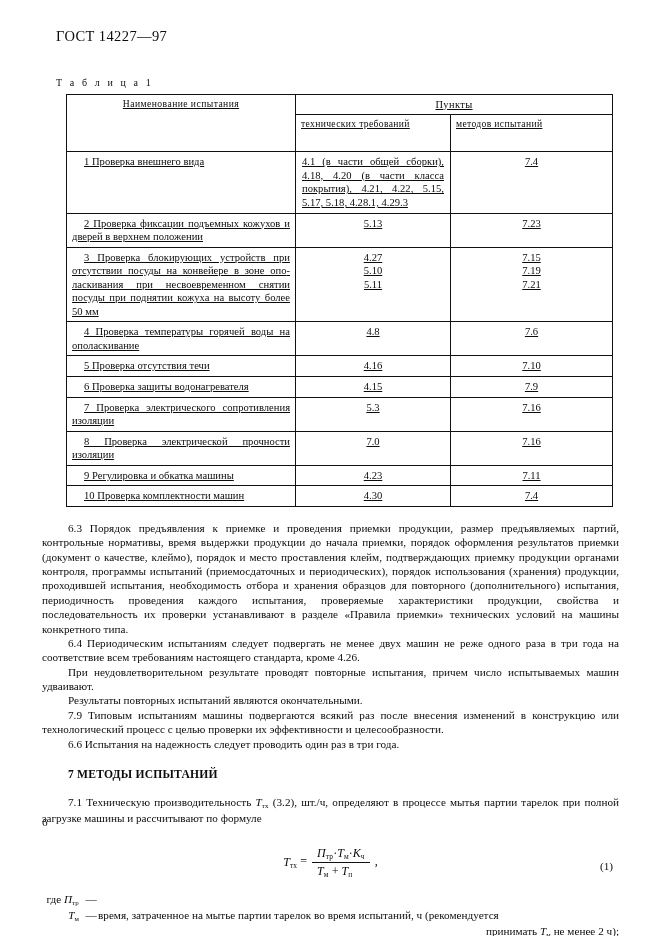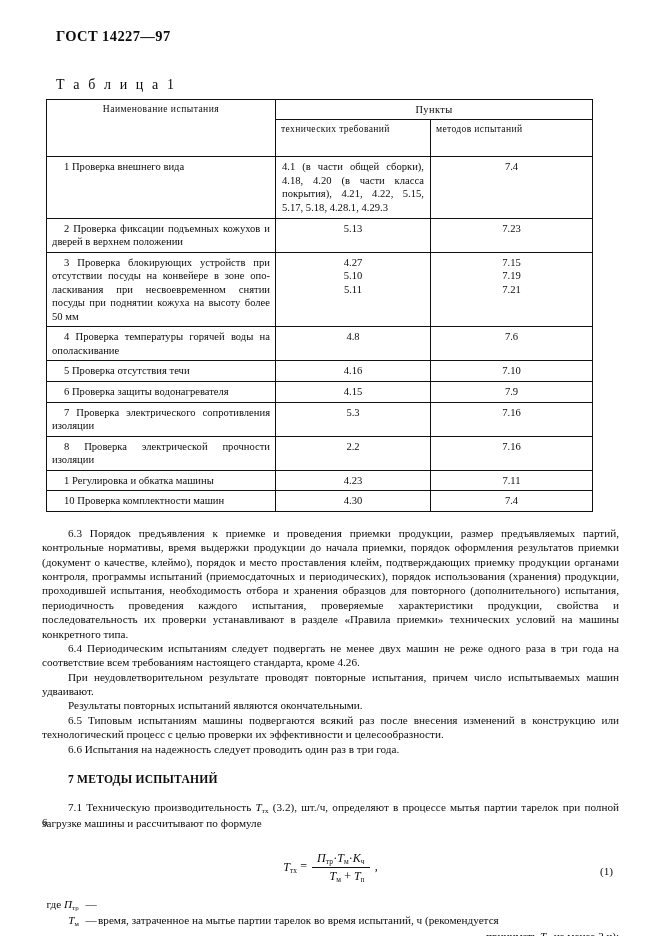--- a/index.html
+++ b/index.html
@@ -21,37 +21,38 @@
     left: 0; top: 0;
     width: 661px;
     height: 936px;
     box-sizing: border-box;
     padding: 28px 42px 0 42px;
   }
 
   
   .doc-header {
     font-family: "Liberation Serif", "DejaVu Serif", serif;
-    font-weight: bold;
+    font-weight: normal;
     font-size: 14.5px;
     letter-spacing: 0.4px;
     margin: 0 0 32px 14px;
   }
 
   .table-caption {
-    font-size: 14px;
+    font-size: 10px;
     letter-spacing: 2.6px;
     margin: 16px 0 6px 14px;
     font-family: "Liberation Serif", "DejaVu Serif", serif;
   }
 
   
   .tbl-wrap {
-    margin-left: 4px;
+    margin-left: 24px;
     width: 546px;
+    text-decoration: underline;
   }
   table.gost {
     border-collapse: collapse;
     width: 546px;
     table-layout: fixed;
     font-size: 10.6px;
     line-height: 1.28;
   }
   table.gost, table.gost td, table.gost th {
     border: 1px solid #111;
@@ -160,21 +161,21 @@
   .formula-center {
     position: absolute;
     left: 0; right: 0;
     top: 0;
     text-align: center;
     font-size: 12px;
   }
   .frac {
     display: inline-block;
     vertical-align: middle;
-    text-align: right;
+    text-align: left;
     margin: 0 2px;
   }
   .frac .num {
     display: block;
     padding: 0 5px 1px 5px;
     border-bottom: 1.2px solid #111;
     white-space: nowrap;
   }
   .frac .den {
     display: block;
@@ -302,46 +303,46 @@
         </tr>
 
         <tr>
           <td class="c-name">7  Проверка электрического сопротивле­ния изоляции</td>
           <td class="c-req vmid">5.3</td>
           <td class="c-met vmid">7.16</td>
         </tr>
 
         <tr>
           <td class="c-name">8  Проверка электрической прочности изоляции</td>
-          <td class="c-req vmid">2.2</td>
+          <td class="c-req vmid">7.0</td>
           <td class="c-met vmid">7.16</td>
         </tr>
 
         <tr>
-          <td class="c-name">1  Регулировка и обкатка машины</td>
+          <td class="c-name">9  Регулировка и обкатка машины</td>
           <td class="c-req">4.23</td>
           <td class="c-met">7.11</td>
         </tr>
 
         <tr>
           <td class="c-name">10  Проверка комплектности машин</td>
           <td class="c-req">4.30</td>
           <td class="c-met">7.4</td>
         </tr>
 
       </tbody>
     </table>
   </div>
 
   <div class="body-text">
     <p>6.3  Порядок предъявления к приемке и проведения приемки продукции, размер предъявляе­мых партий, контрольные нормативы, время выдержки продукции до начала приемки, порядок оформления результатов приемки (документ о качестве, клеймо), порядок и место проставления клейм, подтверждающих приемку продукции органами контроля, программы испытаний (приемо­сдаточных и периодических), порядок использования (хранения) продукции, проходившей испыта­ния, необходимость отбора и хранения образцов для повторного (дополнительного) испытания, периодичность проведения каждого испытания, проверяемые характеристики продукции, свойства и последовательность их проверки устанавливают в разделе «Правила приемки» технических условий на машины конкретного типа.</p>
     <p>6.4  Периодическим испытаниям следует подвергать не менее двух машин не реже одного раза в три года на соответствие всем требованиям настоящего стандарта, кроме 4.26.</p>
     <p>При неудовлетворительном результате проводят повторные испытания, причем число испыты­ваемых машин удваивают.</p>
     <p>Результаты повторных испытаний являются окончательными.</p>
-    <p>6.5  Типовым испытаниям машины подвергаются всякий раз после внесения изменений в конструкцию или технологический процесс с целью проверки их эффективности и целесообраз­ности.</p>
+    <p>7.9  Типовым испытаниям машины подвергаются всякий раз после внесения изменений в конструкцию или технологический процесс с целью проверки их эффективности и целесообраз­ности.</p>
     <p>6.6  Испытания на надежность следует проводить один раз в три года.</p>
   </div>
 
   <div class="sec-head">7  МЕТОДЫ ИСПЫТАНИЙ</div>
 
   <div class="body-text">
     <p><span>7.1 Техническую производительность </span><span class="math-i"><span>T</span><sub class="sb">тх</sub></span><span> (3.2), шт./ч, определяют в процессе мытья партии тарелок при полной загрузке машины и рассчитывают по формуле</span></p>
   </div>
 
   <div class="formula-row">

